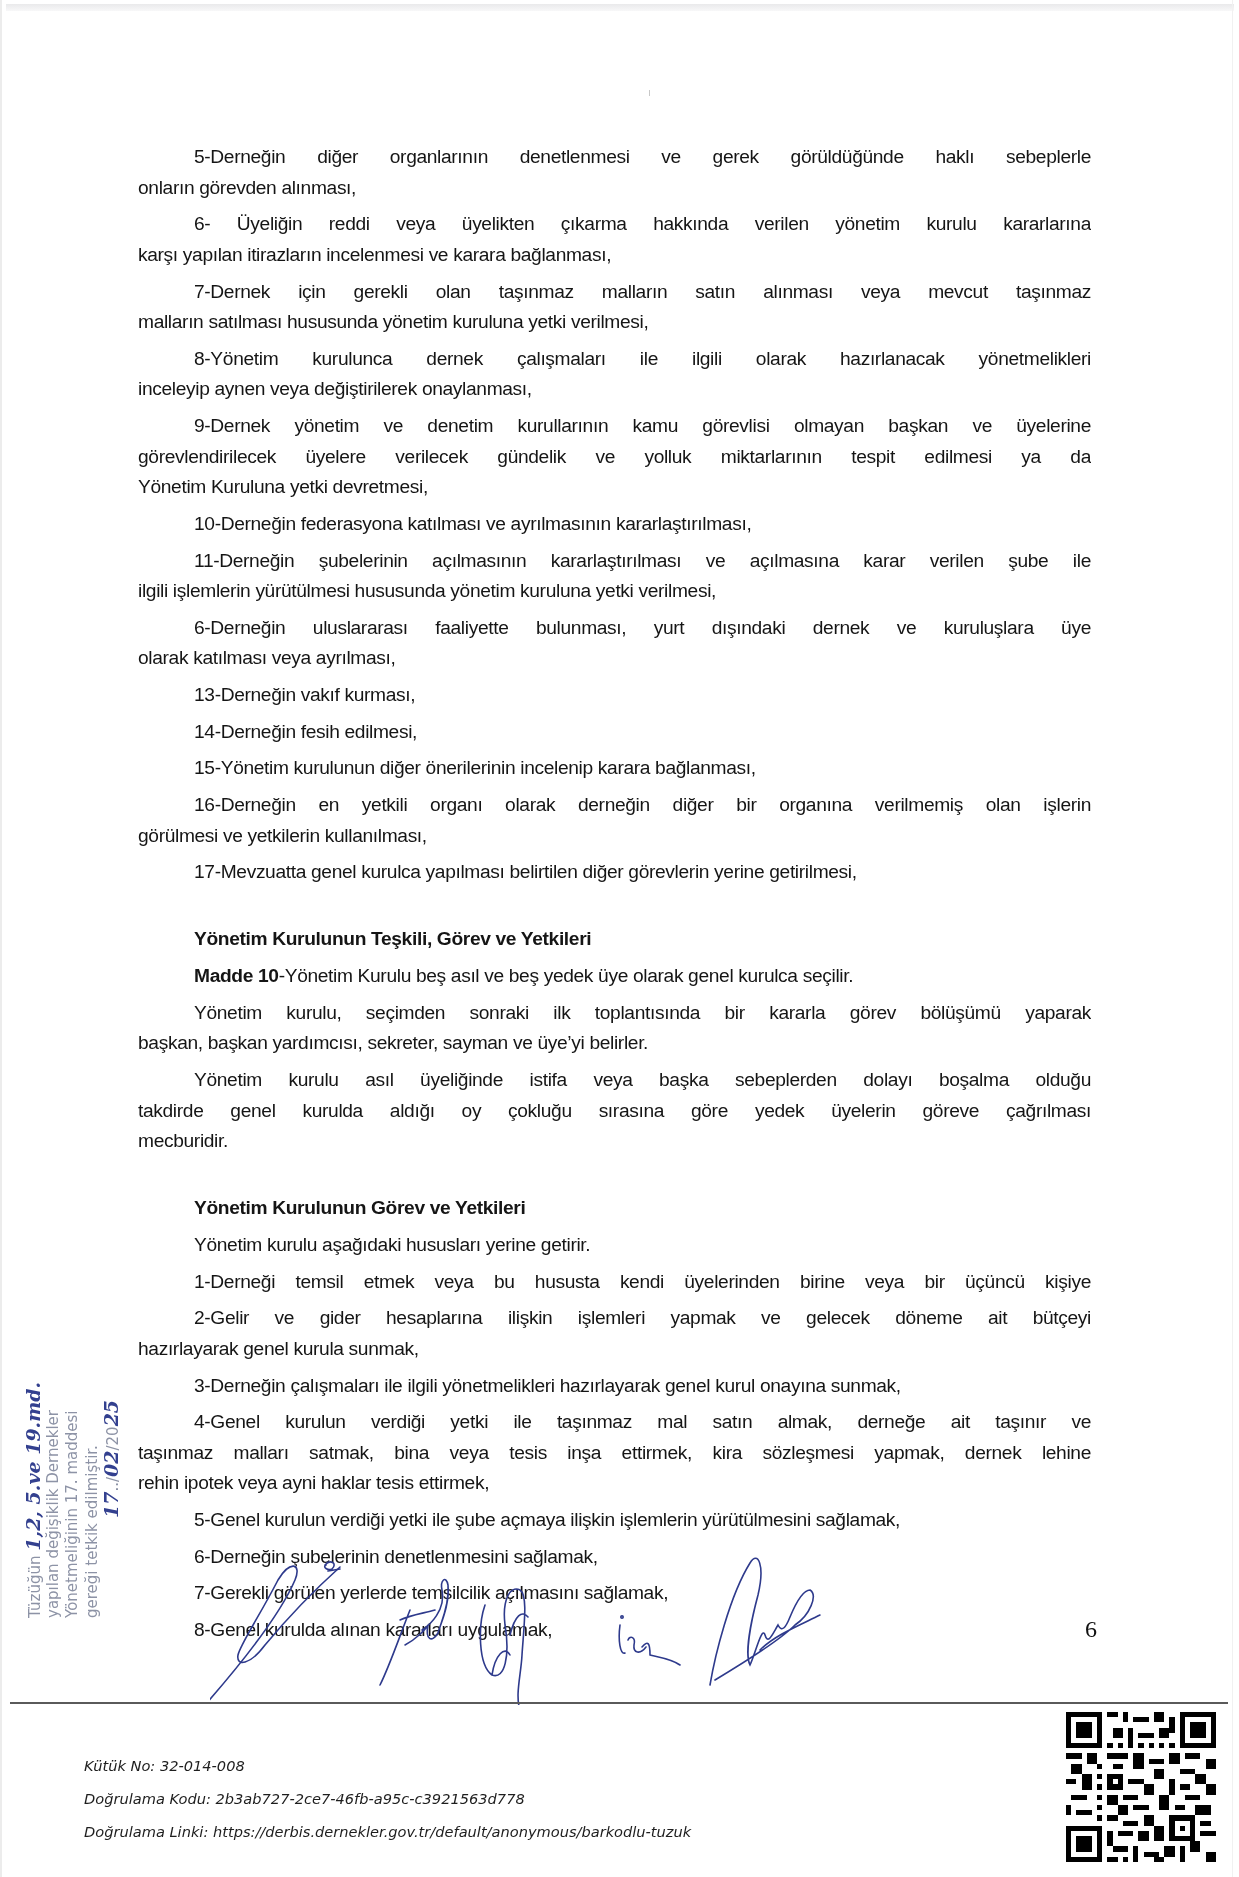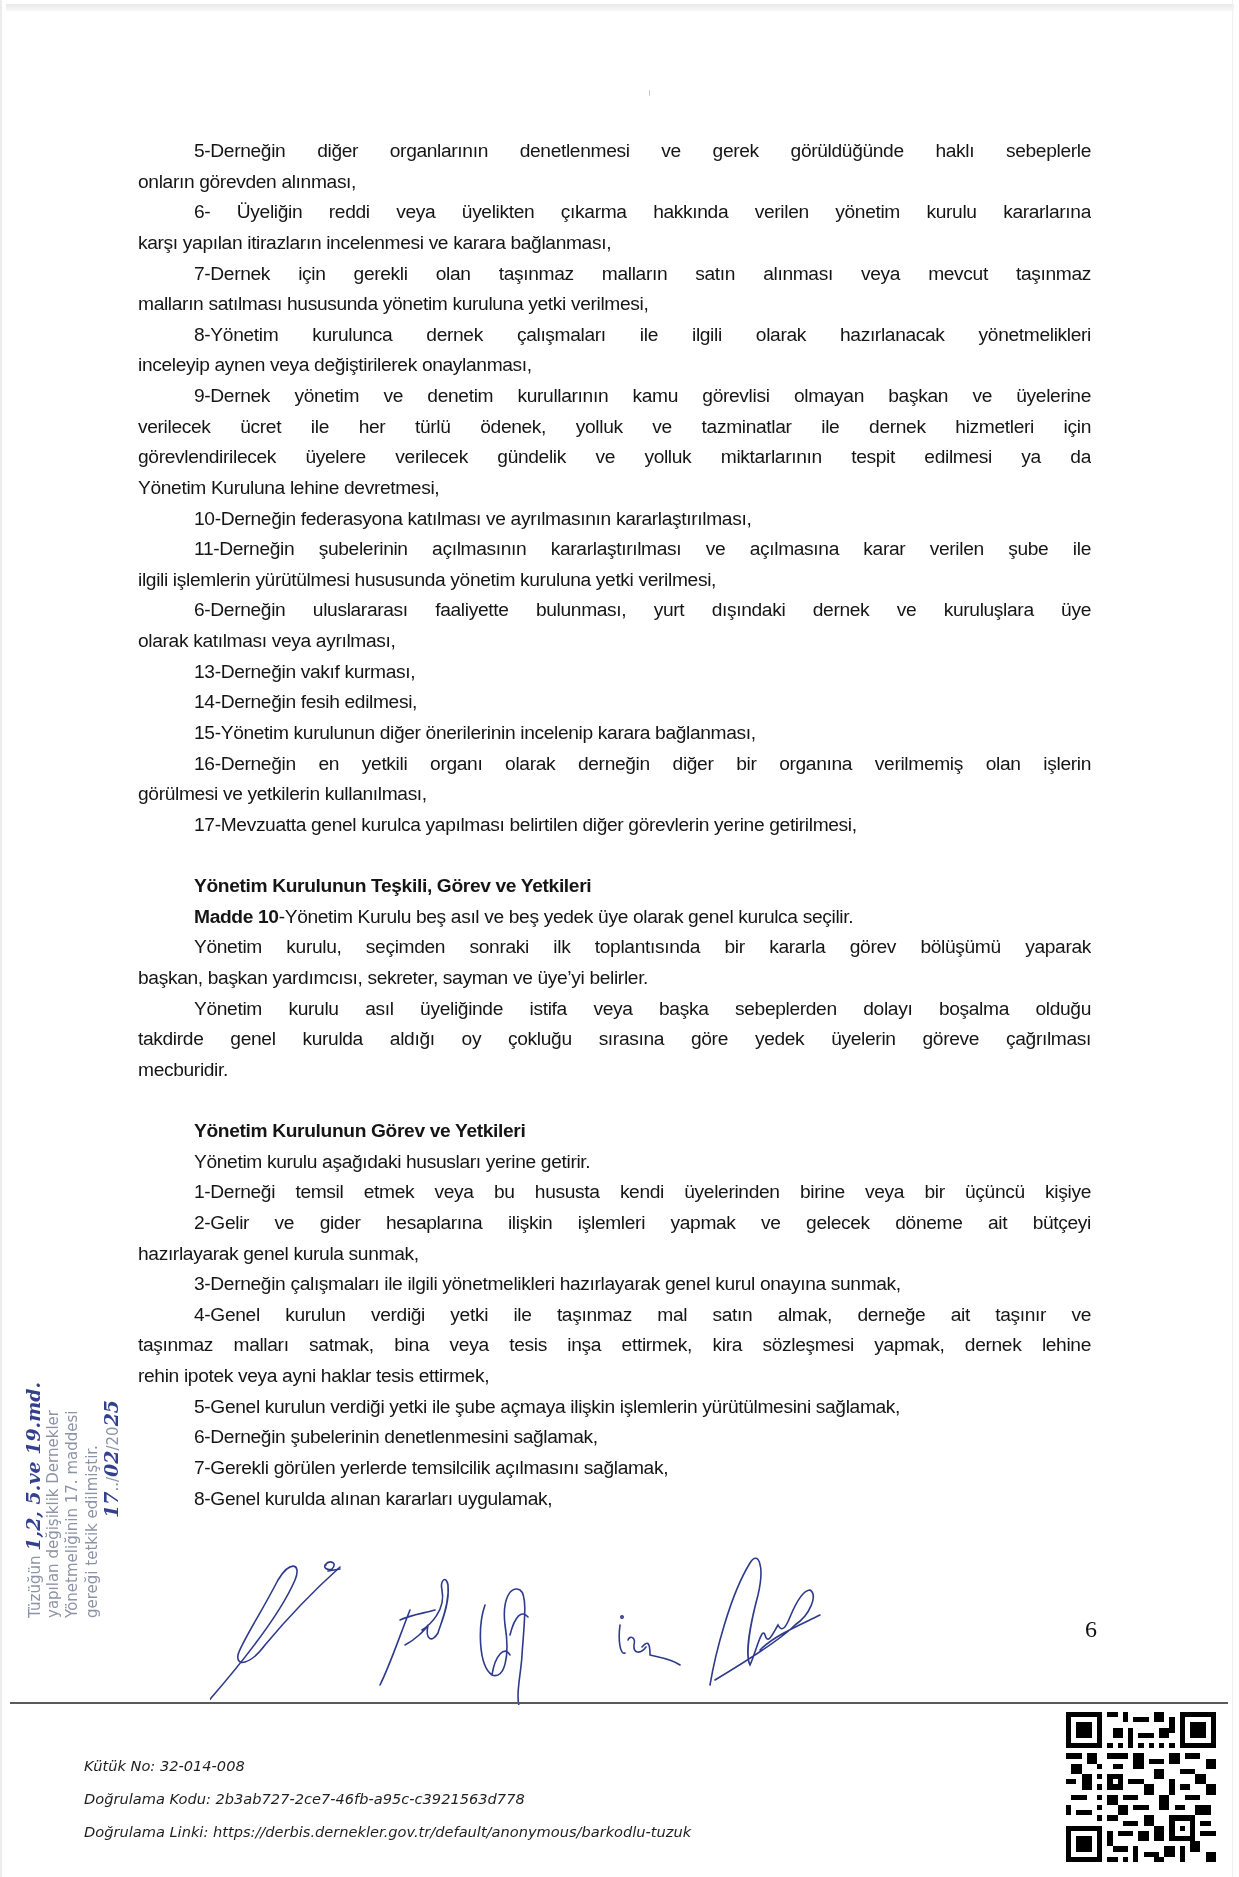--- a/index.html
+++ b/index.html
@@ -5,21 +5,21 @@
   html, body { margin: 0; padding: 0; background: #ffffff; }
   body { width: 1239px; height: 1877px; position: relative; overflow: hidden; font-family: "Liberation Sans", sans-serif; color: #1a1a1a; }
   .top-band { position: absolute; left: 6px; top: 4px; width: 1228px; height: 7px; background: linear-gradient(to bottom, #e4e4e6, #f6f6f7); opacity: 0.8; }
   .left-edge { position: absolute; left: 0; top: 0; width: 2px; height: 1877px; background: #ececec; }
   .right-edge { position: absolute; right: 6px; top: 0; width: 1px; height: 1877px; background: #f1f1f1; }
   .tick { position: absolute; left: 649px; top: 90px; width: 1px; height: 6px; background: #c8c8c8; }
 
   .body-text { position: absolute; left: 138px; top: 136px; width: 953px; font-family: "Liberation Sans", sans-serif; font-size: 19.2px; color: #151515; letter-spacing: -0.35px; word-spacing: 0px; }
   .ln { position: relative; height: 30.64px; line-height: 30.64px; white-space: nowrap; }
   .ln.just { text-align: justify; text-align-last: justify; white-space: normal; overflow: hidden; }
-  .ln.ind { padding-left: 56px; }
+  .ln.ind { padding-left: 56px; margin-top: 6px; }
   .ln.blank { height: 30.64px; }
   .bold { font-weight: bold; }
 
   .sig-area { position: absolute; left: 210px; top: 1555px; width: 820px; height: 150px; }
   .page-num { position: absolute; left: 1085px; top: 1616px; font-family: "Liberation Serif", serif; font-size: 24px; color: #111; }
   .rule { position: absolute; left: 10px; top: 1702px; width: 1218px; height: 2px; background: #5a5a5a; }
 
   .stamp { position: absolute; left: 24px; top: 1618px; width: 350px; height: 100px; transform-origin: 0 0; transform: rotate(-90deg); font-family: "DejaVu Sans", sans-serif; color: #8d93a6; font-size: 15px; }
   .stamp .sl { height: 19.5px; line-height: 19.5px; white-space: nowrap; }
   .stamp .hw { font-family: "DejaVu Serif", serif; font-style: italic; font-weight: bold; color: #33408f; font-size: 19px; }
@@ -42,23 +42,22 @@
   <div id="list-a">
       <div class="ln ind just">5-Derneğin diğer organlarının denetlenmesi ve gerek görüldüğünde haklı sebeplerle</div>
       <div class="ln">onların görevden alınması,</div>
       <div class="ln ind just">6- Üyeliğin reddi veya üyelikten çıkarma hakkında verilen yönetim kurulu kararlarına</div>
       <div class="ln">karşı yapılan itirazların incelenmesi ve karara bağlanması,</div>
       <div class="ln ind just">7-Dernek için gerekli olan taşınmaz malların satın alınması veya mevcut taşınmaz</div>
       <div class="ln">malların satılması hususunda yönetim kuruluna yetki verilmesi,</div>
       <div class="ln ind just">8-Yönetim kurulunca dernek çalışmaları ile ilgili olarak hazırlanacak yönetmelikleri</div>
       <div class="ln">inceleyip aynen veya değiştirilerek onaylanması,</div>
       <div class="ln ind just">9-Dernek yönetim ve denetim kurullarının kamu görevlisi olmayan başkan ve üyelerine</div>
-      <div class="ln just">verilecek ücret ile her türlü ödenek, yolluk ve tazminatlar ile dernek hizmetleri için</div>
       <div class="ln just">görevlendirilecek üyelere verilecek gündelik ve yolluk miktarlarının tespit edilmesi ya da</div>
-      <div class="ln">Yönetim Kuruluna lehine devretmesi,</div>
+      <div class="ln">Yönetim Kuruluna yetki devretmesi,</div>
       <div class="ln ind">10-Derneğin federasyona katılması ve ayrılmasının kararlaştırılması,</div>
       <div class="ln ind just">11-Derneğin şubelerinin açılmasının kararlaştırılması ve açılmasına karar verilen şube ile</div>
       <div class="ln">ilgili işlemlerin yürütülmesi hususunda yönetim kuruluna yetki verilmesi,</div>
       <div class="ln ind just">6-Derneğin uluslararası faaliyette bulunması, yurt dışındaki dernek ve kuruluşlara üye</div>
       <div class="ln">olarak katılması veya ayrılması,</div>
       <div class="ln ind">13-Derneğin vakıf kurması,</div>
       <div class="ln ind">14-Derneğin fesih edilmesi,</div>
       <div class="ln ind">15-Yönetim kurulunun diğer önerilerinin incelenip karara bağlanması,</div>
       <div class="ln ind just">16-Derneğin en yetkili organı olarak derneğin diğer bir organına verilmemiş olan işlerin</div>
       <div class="ln">görülmesi ve yetkilerin kullanılması,</div>

